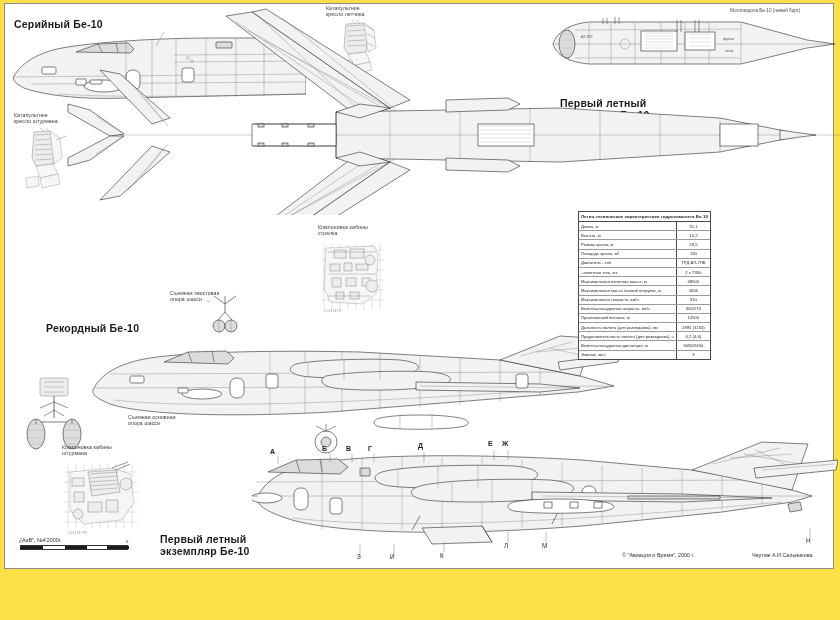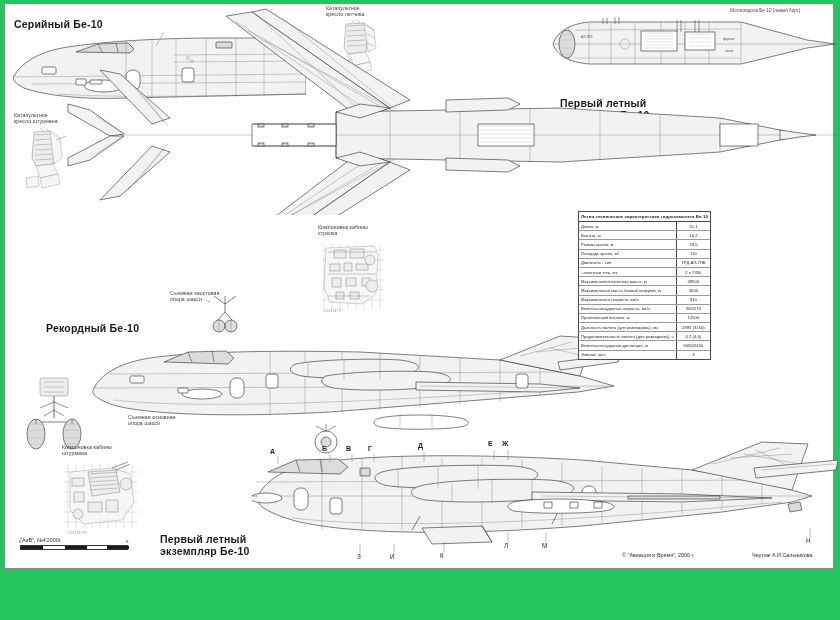--- a/index.html
+++ b/index.html
@@ -1,20 +1,20 @@
 <!DOCTYPE html>
 <html lang="ru"><head>
 <meta charset="utf-8">
 <title>Be-10 Blueprint</title>
 <style>
   html,body{margin:0;padding:0;background:#ffffff;}
   body{width:840px;height:620px;overflow:hidden;
        font-family:"Liberation Sans","DejaVu Sans",sans-serif;color:#1b1b1b;}
 
-  #sheet{position:relative;width:840px;height:620px;background:#22c55e;}
+  #sheet{position:relative;width:840px;height:620px;background:#fde047;}
   #frame{position:absolute;left:4px;top:3px;width:830px;height:566px;
          border:1px solid #8d8d8d;background:#ffffff;box-sizing:border-box;}
 
   .abs{position:absolute;}
 
   
   .hdr-bold{font-weight:bold;font-size:10.5px;color:#1a1a1a;letter-spacing:.2px;
             line-height:12px;white-space:pre-line;}
   .callout{font-size:5.2px;color:#3c3c3c;line-height:6.2px;white-space:pre-line;
            letter-spacing:.1px;}

